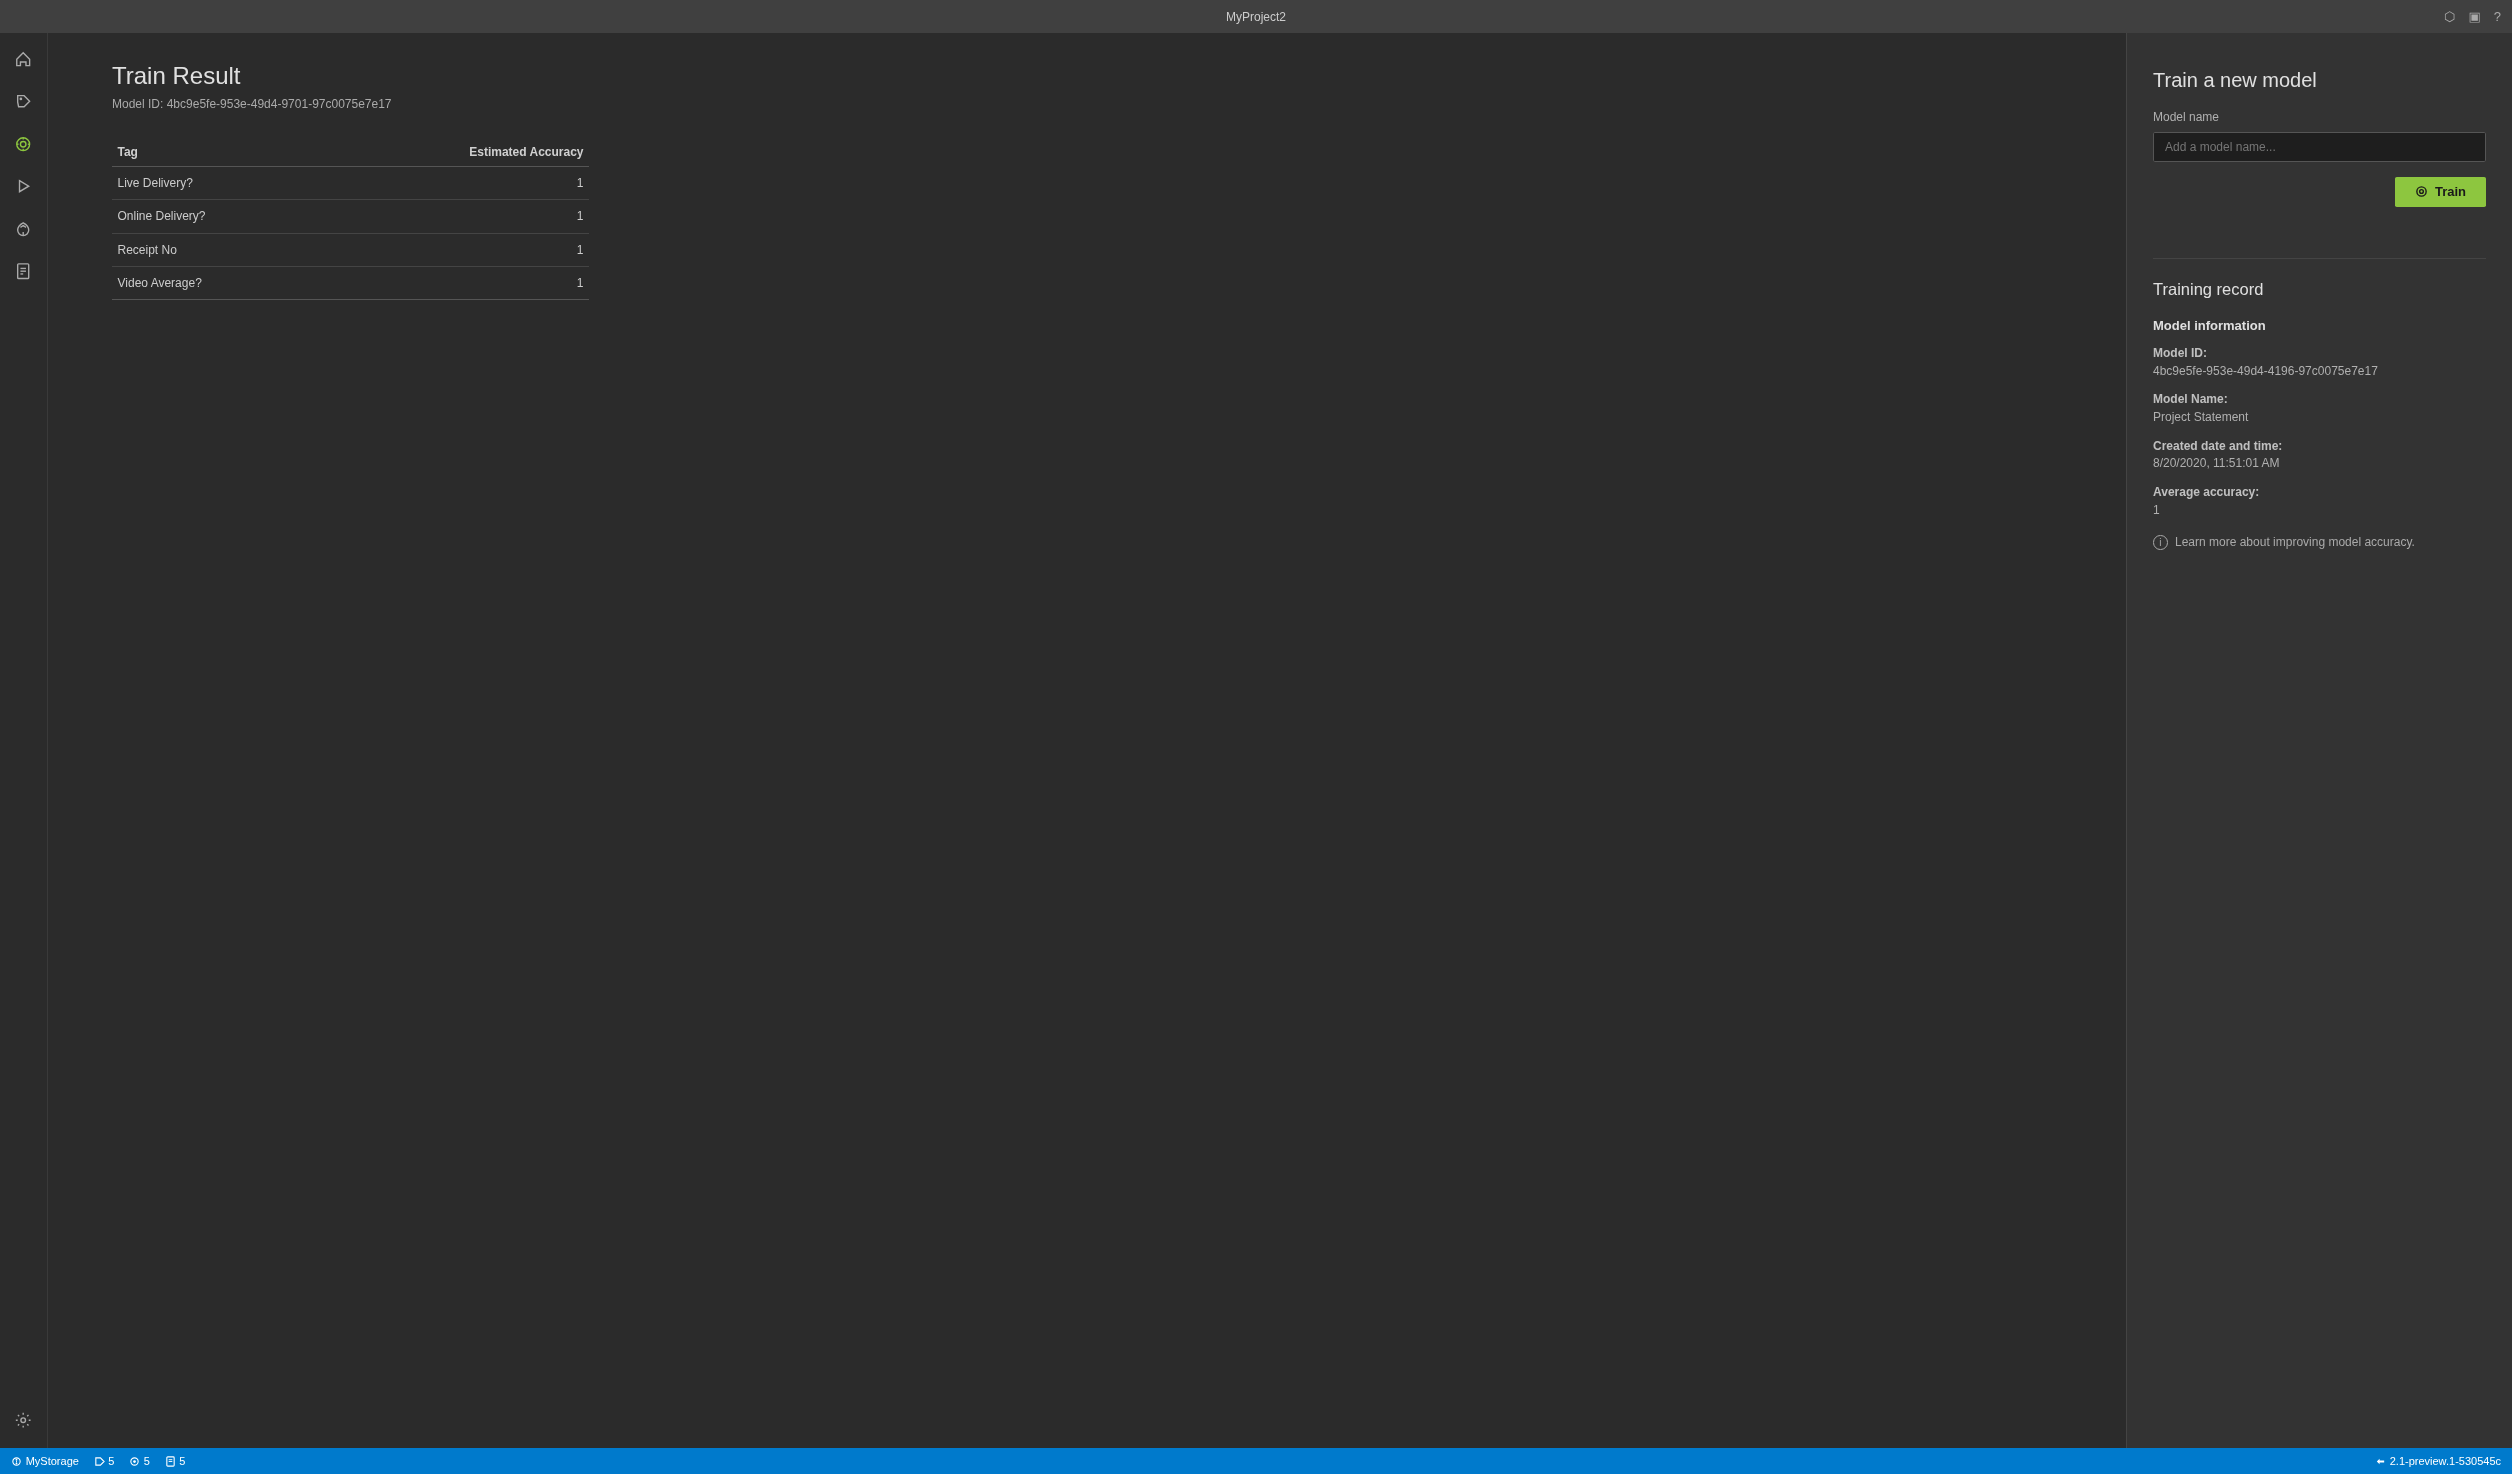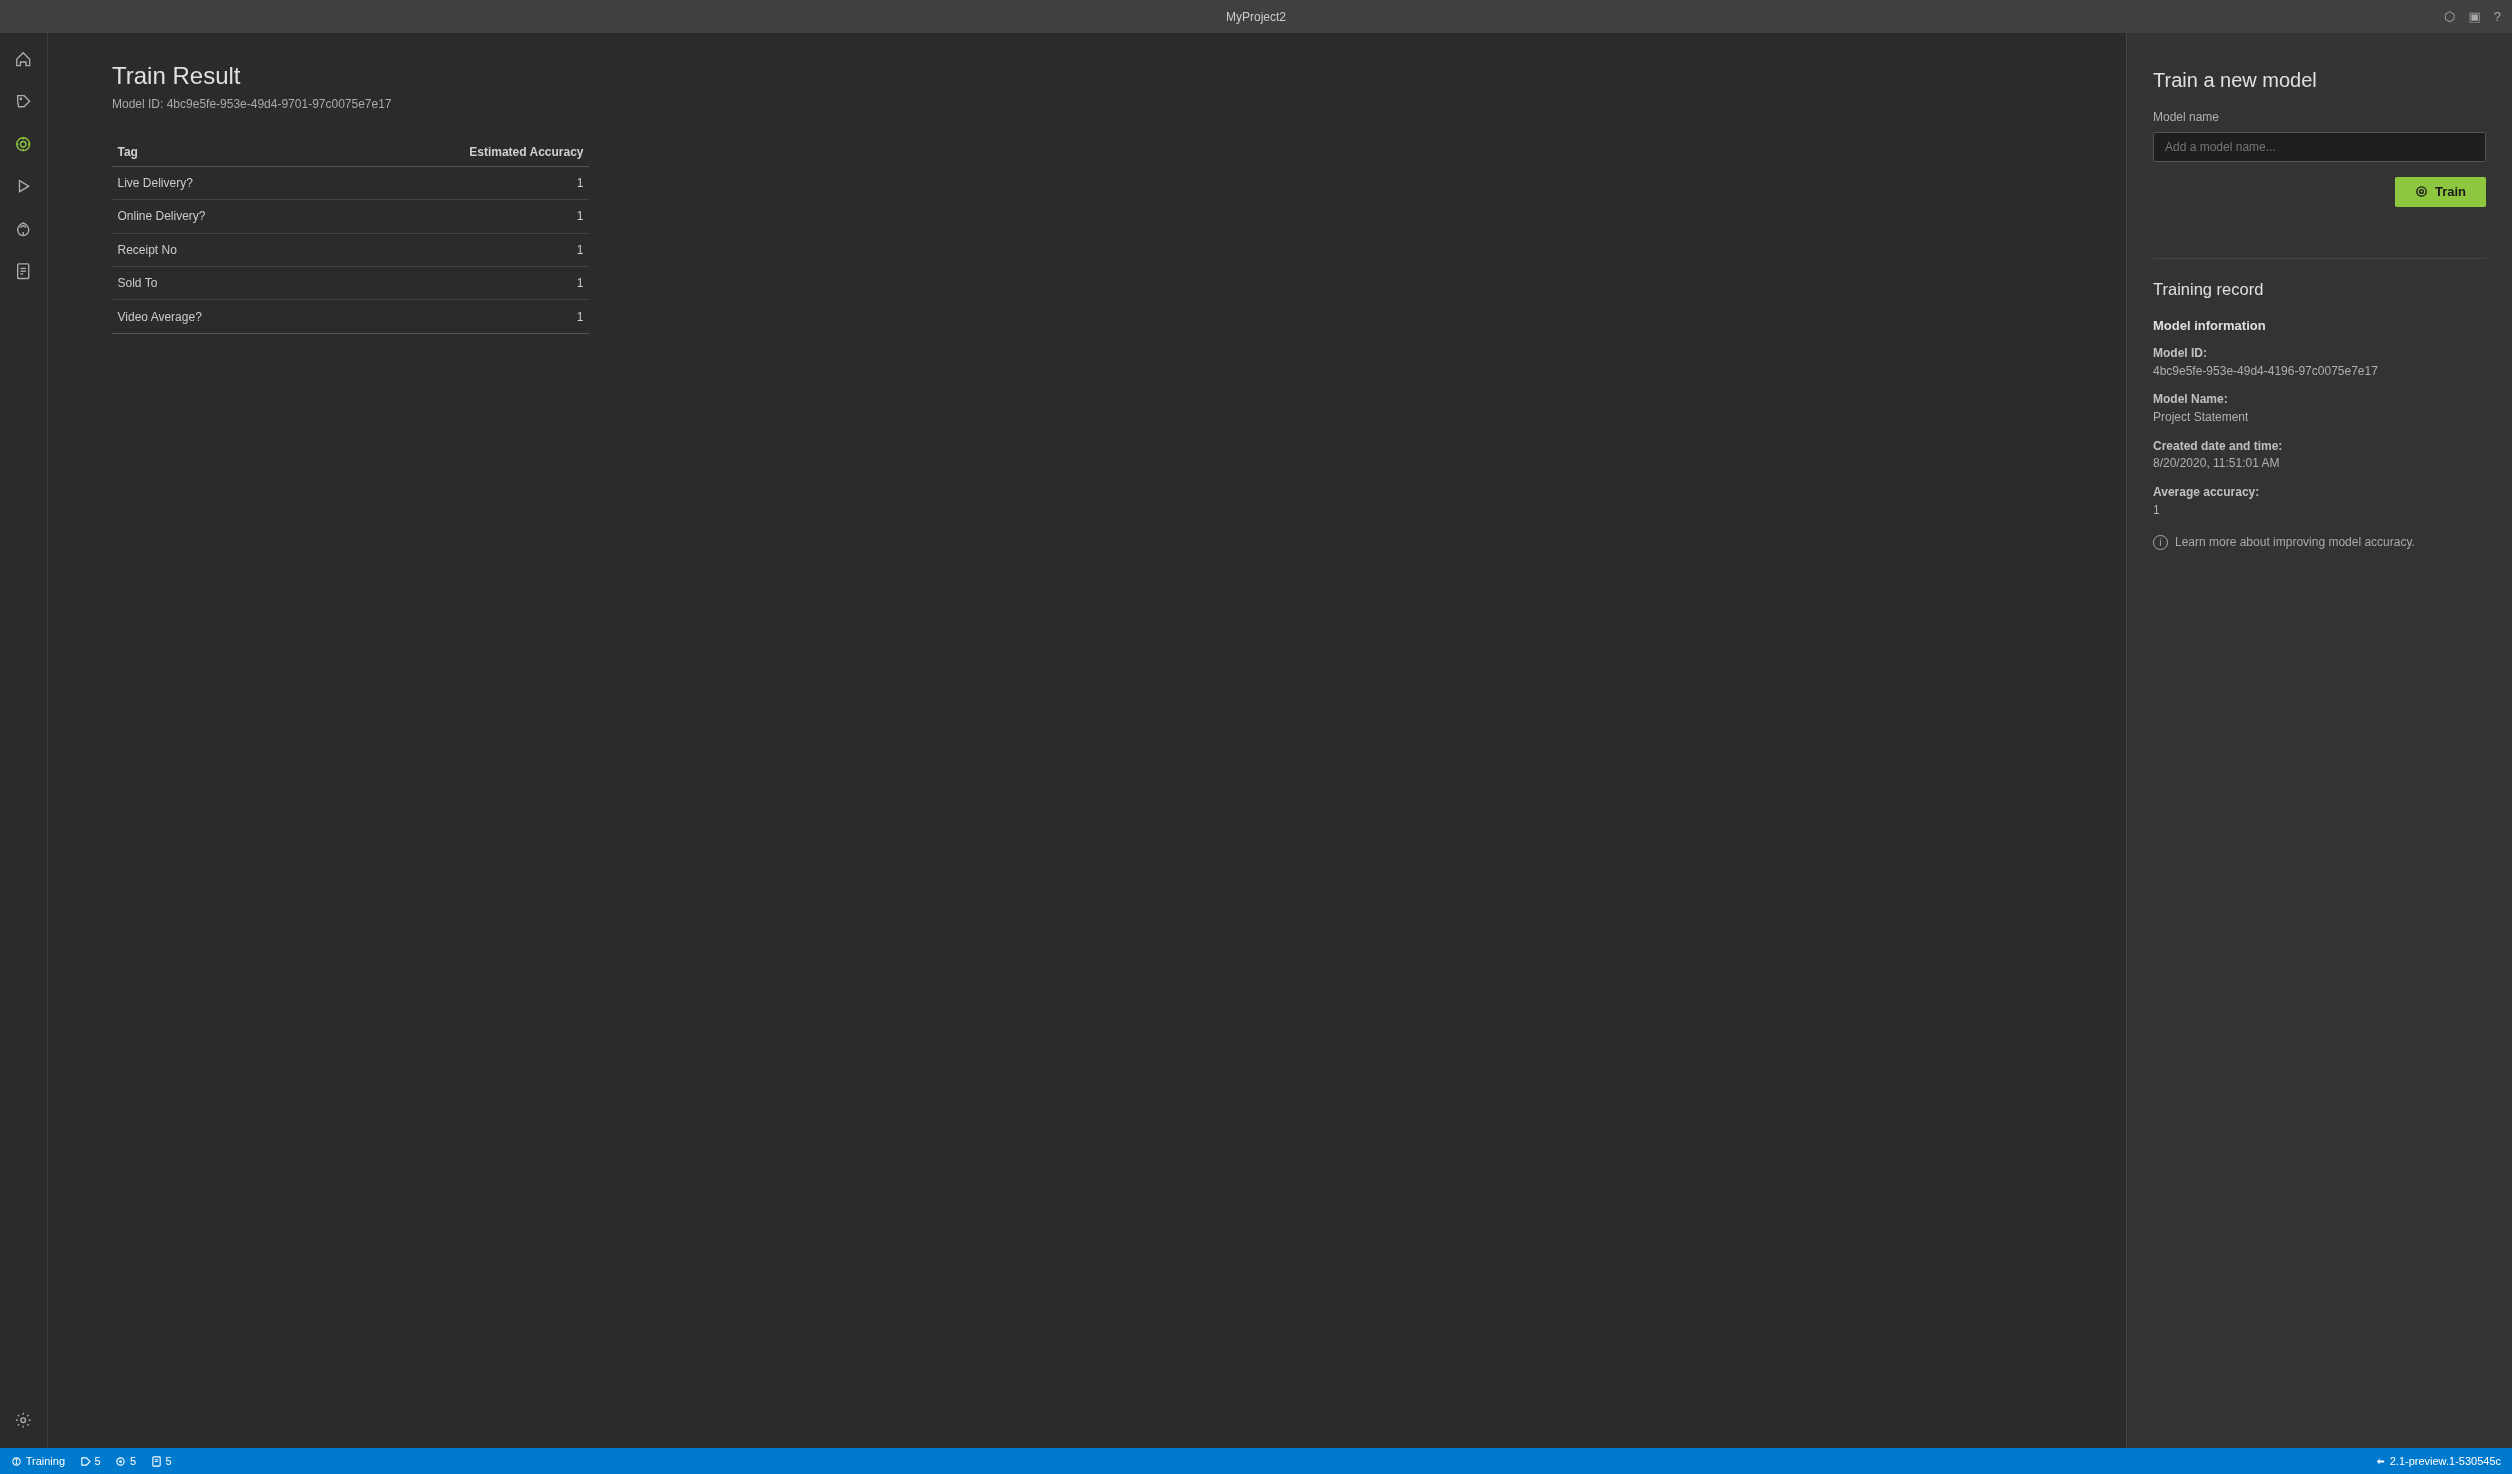--- a/index.html
+++ b/index.html
@@ -355,24 +355,20 @@
     </tr>
             <tr>
       <td>Online Delivery?</td>
       <td class="align-right">1</td>
     </tr>
             <tr>
       <td>Receipt No</td>
       <td class="align-right">1</td>
     </tr>
             <tr>
-      <td>Sold To</td>
-      <td class="align-right">1</td>
-    </tr>
-            <tr>
       <td>Video Average?</td>
       <td class="align-right">1</td>
     </tr>
           </tbody>
       </table>
     </div>
 
     <div class="right-panel">
       <h2 class="right-panel-title">Train a new model</h2>
 
@@ -424,21 +420,21 @@
 </div>
 
 <div class="statusbar">
   <div class="statusbar-item">
     <svg width="11" height="11" viewBox="0 0 12 12" fill="none">
       <circle cx="6" cy="6" r="4" stroke="#fff" stroke-width="1.2" fill="none"></circle>
       <circle cx="6" cy="4" r="1" fill="#fff"></circle>
       <circle cx="6" cy="8" r="1" fill="#fff"></circle>
       <line x1="6" y1="5" x2="6" y2="7" stroke="#fff" stroke-width="1"></line>
     </svg>
-    <span>Training</span>
+    <span>MyStorage</span>
   </div>
   <div class="statusbar-item">
     <svg width="11" height="11" viewBox="0 0 12 12" fill="none">
       <path d="M2 2H7L11 6L7 10H2V2Z" stroke="#fff" stroke-width="1.2" fill="none"></path>
     </svg>
     <span>5</span>
   </div>
   <div class="statusbar-item">
     <svg width="11" height="11" viewBox="0 0 12 12" fill="none">
       <circle cx="6" cy="6" r="4" stroke="#fff" stroke-width="1.2" fill="none"></circle>

